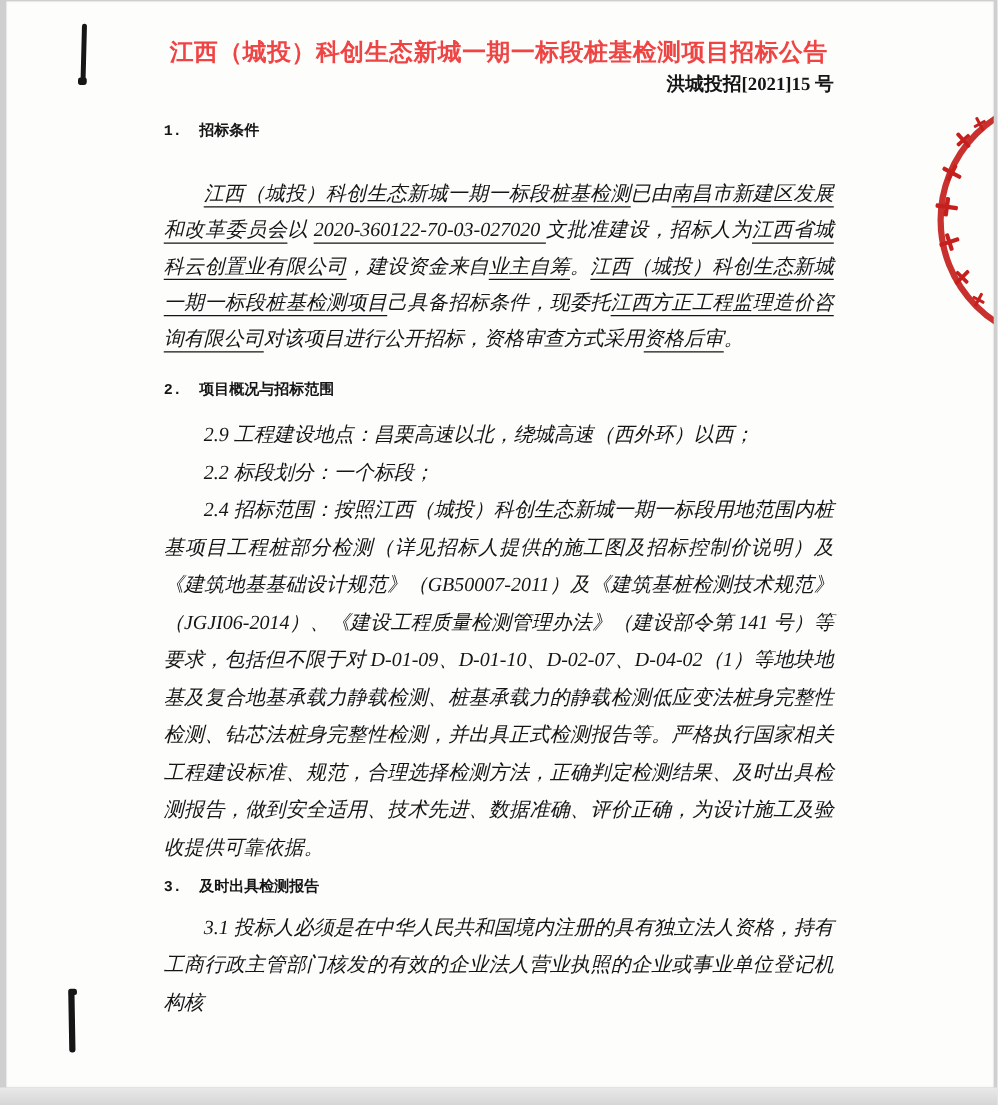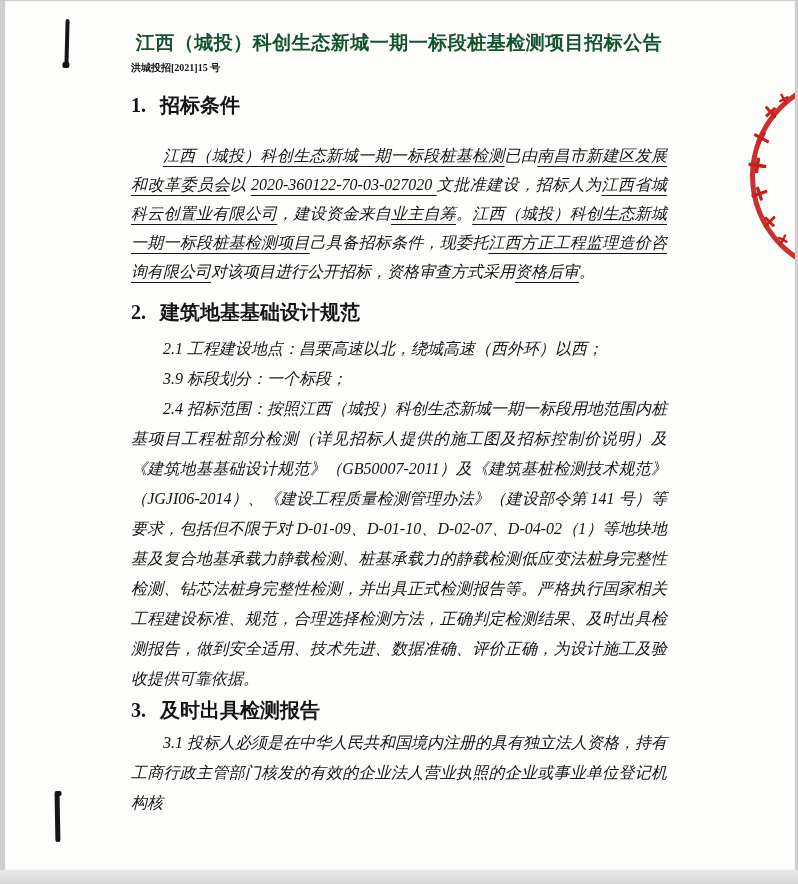--- a/index.html
+++ b/index.html
@@ -17,28 +17,28 @@
     position:absolute;left:0;right:0;bottom:0;height:14px;
     background:linear-gradient(#e9e9e9,#d6d6d6);
   }
   .content{
     position:absolute;left:0;top:0;width:100%;
     padding:30px 128px 0 126px;box-sizing:border-box;
     color:#151515;
   }
   .doc-title{
     text-align:center;font-size:19px;font-weight:bold;
-    line-height:24px;letter-spacing:.5px;color:#14532d;
+    line-height:24px;letter-spacing:.5px;color:#ef4444;
   }
   .doc-number{
-    text-align:left;font-size:10px;font-weight:bold;
+    text-align:right;font-size:15px;font-weight:bold;
     line-height:22px;margin-top:2px;
   }
   .sec-heading{
-    font-size:20px;font-weight:bold;line-height:20px;margin:0;
+    font-size:12px;font-weight:bold;line-height:20px;margin:0;font-family:Liberation Mono, monospace;
   }
   .sec-heading .num{margin-right:14px;}
   .sec-1{margin-top:16px;}
   .sec-2{margin-top:16px;}
   .sec-3{margin-top:6px;}
   p.body{
     font-size:16px;line-height:30px;text-align:justify;
     text-indent:2em;margin:0;font-style:italic;
   }
   p.para1{line-height:29px;margin-top:26px;}
@@ -81,25 +81,25 @@
 
     <div class="doc-number">洪城投招[2021]15 号</div>
 
     <h2 class="sec-heading sec-1">
       <span class="num">1.</span><span>招标条件</span>
     </h2>
 
     <p class="body para1"><span class="u">江西（城投）科创生态新城一期一标段桩基检测</span><span>已由</span><span class="u">南昌市新建区发展和改革委员会</span><span>以 </span><span class="u">2020-360122-70-03-027020 </span><span>文批准建设，招标人为</span><span class="u">江西省城科云创置业有限公司</span><span>，建设资金来自</span><span class="u">业主自筹</span><span>。</span><span class="u">江西（城投）科创生态新城一期一标段桩基检测项目</span><span>己具备招标条件，现委托</span><span class="u">江西方正工程监理造价咨询有限公司</span><span>对该项目进行公开招标，资格审查方式采用</span><span class="u">资格后审</span><span>。</span></p>
 
     <h2 class="sec-heading sec-2">
-      <span class="num">2.</span><span>建筑地基基础设计规范</span>
+      <span class="num">2.</span><span>项目概况与招标范围</span>
     </h2>
 
-    <p class="body first-item">2.1 工程建设地点：昌栗高速以北，绕城高速（西外环）以西；</p>
-    <p class="body">3.9 标段划分：一个标段；</p>
+    <p class="body first-item">2.9 工程建设地点：昌栗高速以北，绕城高速（西外环）以西；</p>
+    <p class="body">2.2 标段划分：一个标段；</p>
     <p class="body">2.4 招标范围：按照江西（城投）科创生态新城一期一标段用地范围内桩基项目工程桩部分检测（详见招标人提供的施工图及招标控制价说明）及《建筑地基基础设计规范》（GB50007-2011）及《建筑基桩检测技术规范》（JGJI06-2014）、《建设工程质量检测管理办法》（建设部令第 141 号）等要求，包括但不限于对 D-01-09、D-01-10、D-02-07、D-04-02（1）等地块地基及复合地基承载力静载检测、桩基承载力的静载检测低应变法桩身完整性检测、钻芯法桩身完整性检测，并出具正式检测报告等。严格执行国家相关工程建设标准、规范，合理选择检测方法，正确判定检测结果、及时出具检测报告，做到安全适用、技术先进、数据准确、评价正确，为设计施工及验收提供可靠依据。</p>
 
     <h2 class="sec-heading sec-3">
       <span class="num">3.</span><span>及时出具检测报告</span>
     </h2>
 
     <p class="body last-item">3.1 投标人必须是在中华人民共和国境内注册的具有独立法人资格，持有工商行政主管部门核发的有效的企业法人营业执照的企业或事业单位登记机构核</p>
   </div>
 
   <div class="scan-mark scan-mark-top"></div>

